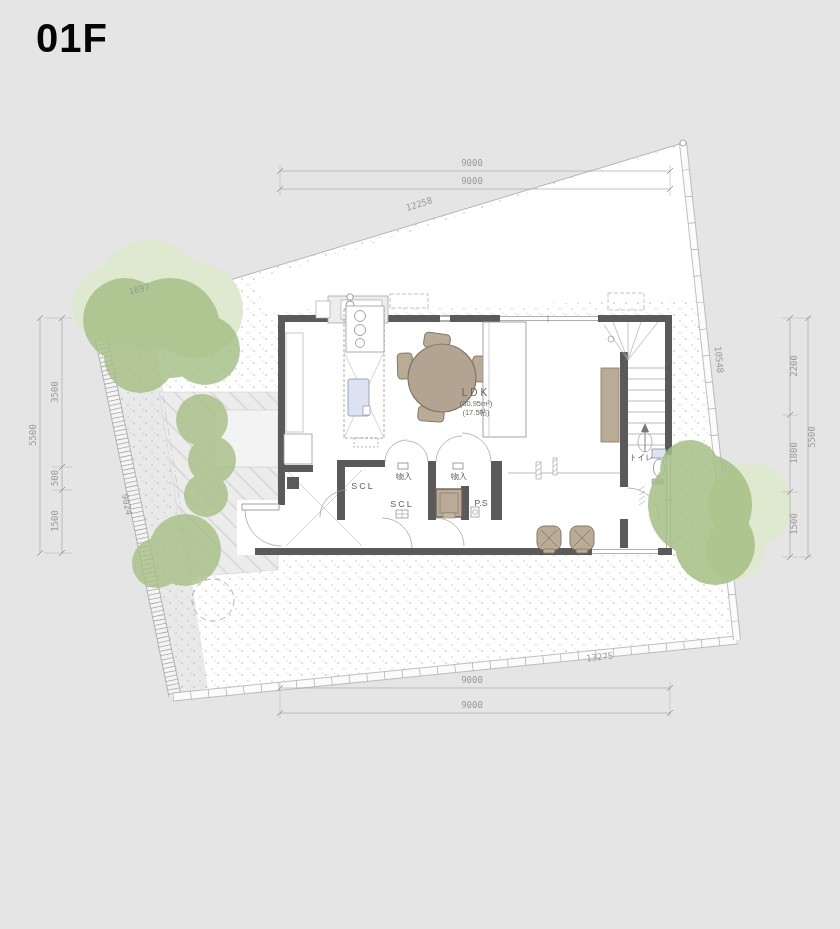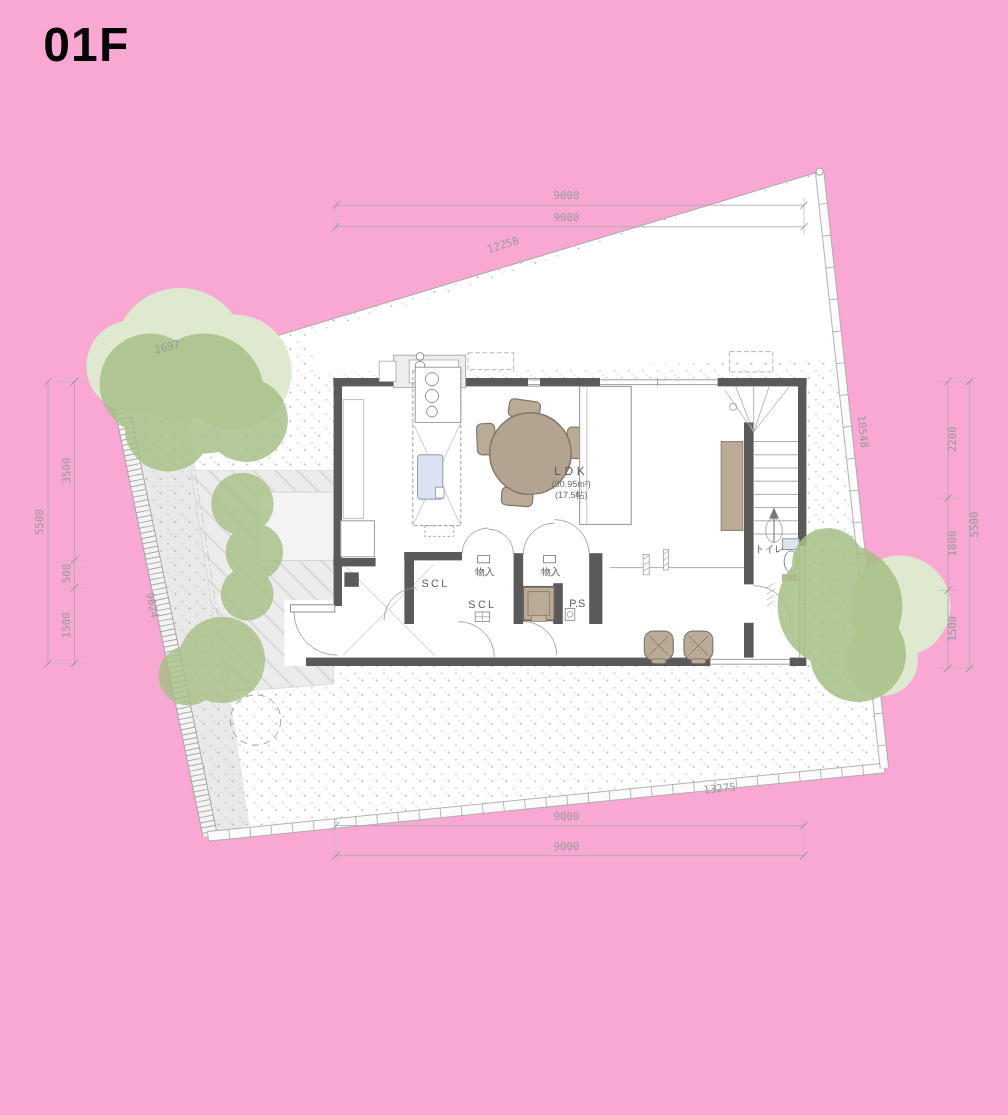--- a/index.html
+++ b/index.html
@@ -1,16 +1,16 @@
 <!DOCTYPE html>
 <html><head>
 <meta charset="utf-8">
 <style>
   html,body{margin:0;padding:0;background:#ffffff;}
-  .canvas{position:relative;width:840px;height:929px;background:#f9a8d4;overflow:hidden;
+  .canvas{position:relative;width:840px;height:929px;background:#e5e5e5;overflow:hidden;
           font-family:"Liberation Sans",sans-serif;}
   .floor-title{position:absolute;left:36px;top:16px;margin:0;font-size:40px;font-weight:bold;
                color:#050505;letter-spacing:1px;font-family:"Liberation Sans",sans-serif;}
   svg text{font-family:"DejaVu Sans Mono",monospace;font-size:9px;fill:#9a9a9a;}
   svg text.room{font-family:"Liberation Sans",sans-serif;fill:#5f5f5f;}
   svg text.room-big{font-family:"Liberation Sans",sans-serif;fill:#5f5f5f;font-size:10px;letter-spacing:3px;}
   svg text.room-small{font-family:"Liberation Sans",sans-serif;fill:#6b6b6b;font-size:7.5px;}
   svg text.jp{font-family:"Liberation Sans",sans-serif;fill:#555;font-size:8px;}
 </style>
 </head>

